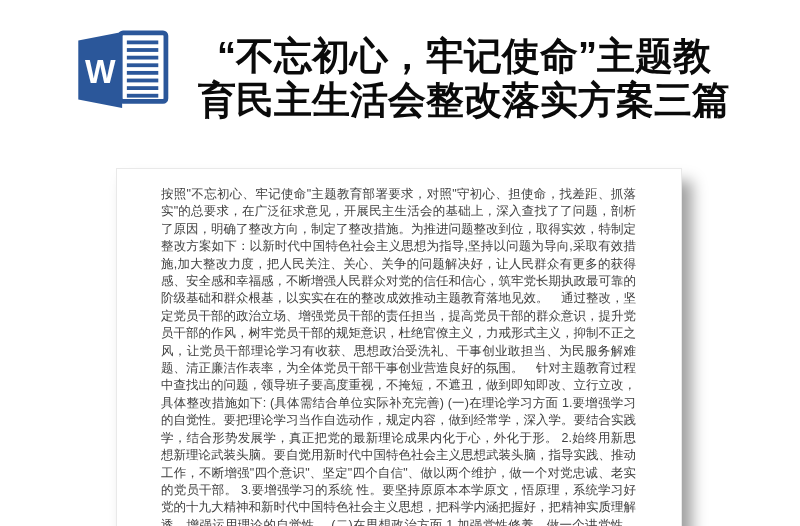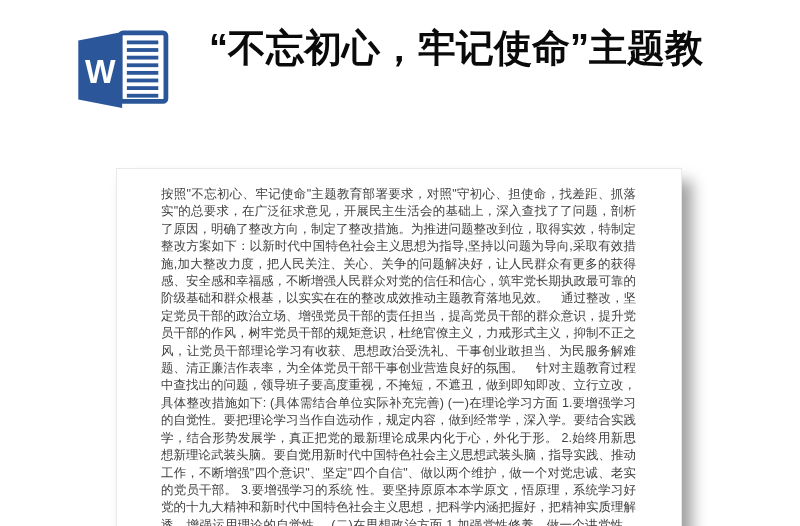--- a/index.html
+++ b/index.html
@@ -28,21 +28,21 @@
     top: 30px;
     width: 92px;
     height: 80px;
     display: block;
   }
   .doc-title {
     position: absolute;
     left: 176px;
     top: 26px;
     width: 560px;
-    margin: 0;
+    margin: 8px;
     font-size: 38px;
     line-height: 44px;
     font-weight: 700;
     color: #0a0a0a;
     text-align: center;
   }
   .doc-title .tline {
     display: block;
     white-space: nowrap;
   }
@@ -88,20 +88,21 @@
         <rect x="51" y="59" width="33" height="4" fill="#2B579A"></rect>
         <rect x="51" y="67" width="33" height="4" fill="#2B579A"></rect>
 
         <polygon points="0,11 46,2 46,82 0,73" fill="#2B579A"></polygon>
         <text x="23" y="56" font-size="34" font-weight="bold" fill="#ffffff" text-anchor="middle" font-family="Liberation Sans, sans-serif">W</text>
       </svg>
     </span>
 
     <h1 class="doc-title">
       <span class="tline">“不忘初心，牢记使命”主题教</span>
+      <span class="tline">育民主生活会整改落实方案三篇</span>
     </h1>
   </div>
 
   <div class="sheet">
     <div class="body-text">按照"不忘初心、牢记使命"主题教育部署要求，对照"守初心、担使命，找差距、抓落实"的总要求，在广泛征求意见，开展民主生活会的基础上，深入查找了了问题，剖析了原因，明确了整改方向，制定了整改措施。为推进问题整改到位，取得实效，特制定整改方案如下：以新时代中国特色社会主义思想为指导,坚持以问题为导向,采取有效措施,加大整改力度，把人民关注、关心、关争的问题解决好，让人民群众有更多的获得感、安全感和幸福感，不断增强人民群众对党的信任和信心，筑牢党长期执政最可靠的阶级基础和群众根基，以实实在在的整改成效推动主题教育落地见效。　通过整改，坚定党员干部的政治立场、增强党员干部的责任担当，提高党员干部的群众意识，提升党员干部的作风，树牢党员干部的规矩意识，杜绝官僚主义，力戒形式主义，抑制不正之风，让党员干部理论学习有收获、思想政治受洗礼、干事创业敢担当、为民服务解难题、清正廉洁作表率，为全体党员干部干事创业营造良好的氛围。　针对主题教育过程 中查找出的问题，领导班子要高度重视，不掩短，不遮丑，做到即知即改、立行立改，具体整改措施如下: (具体需结合单位实际补充完善) (一)在理论学习方面 1.要增强学习的自觉性。要把理论学习当作自选动作，规定内容，做到经常学，深入学。要结合实践学，结合形势发展学，真正把党的最新理论成果内化于心，外化于形。 2.始终用新思想新理论武装头脑。要自觉用新时代中国特色社会主义思想武装头脑，指导实践、推动工作，不断增强"四个意识"、坚定"四个自信"、做以两个维护，做一个对党忠诚、老实的党员干部。 3.要增强学习的系统 性。要坚持原原本本学原文，悟原理，系统学习好党的十九大精神和新时代中国特色社会主义思想，把科学内涵把握好，把精神实质理解透，增强运用理论的自觉性。 (二)在思想政治方面 1.加强党性修养，做一个讲党性，讲政</div>
   </div>
 
 </div>
 
 </body></html>

